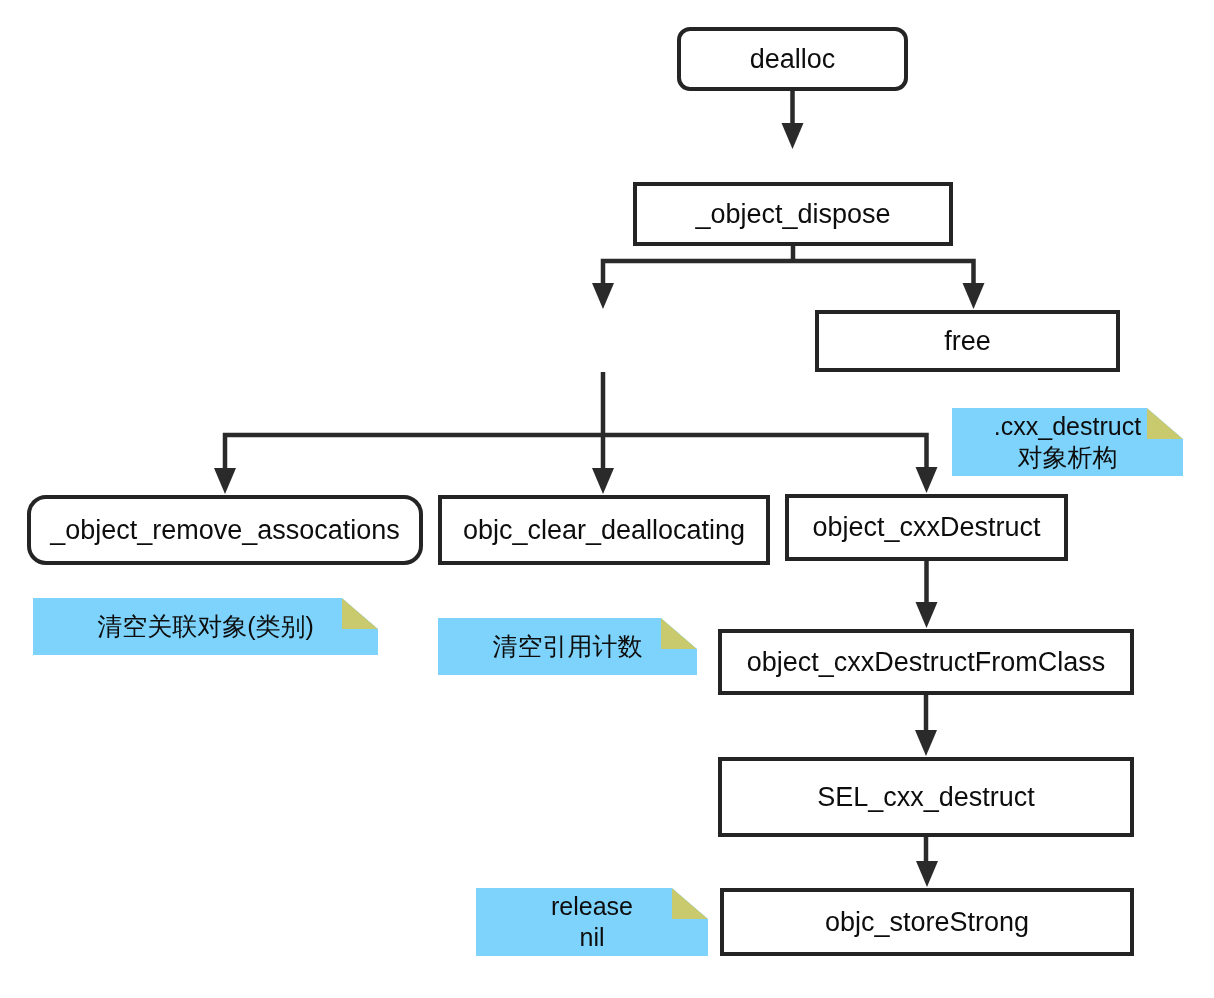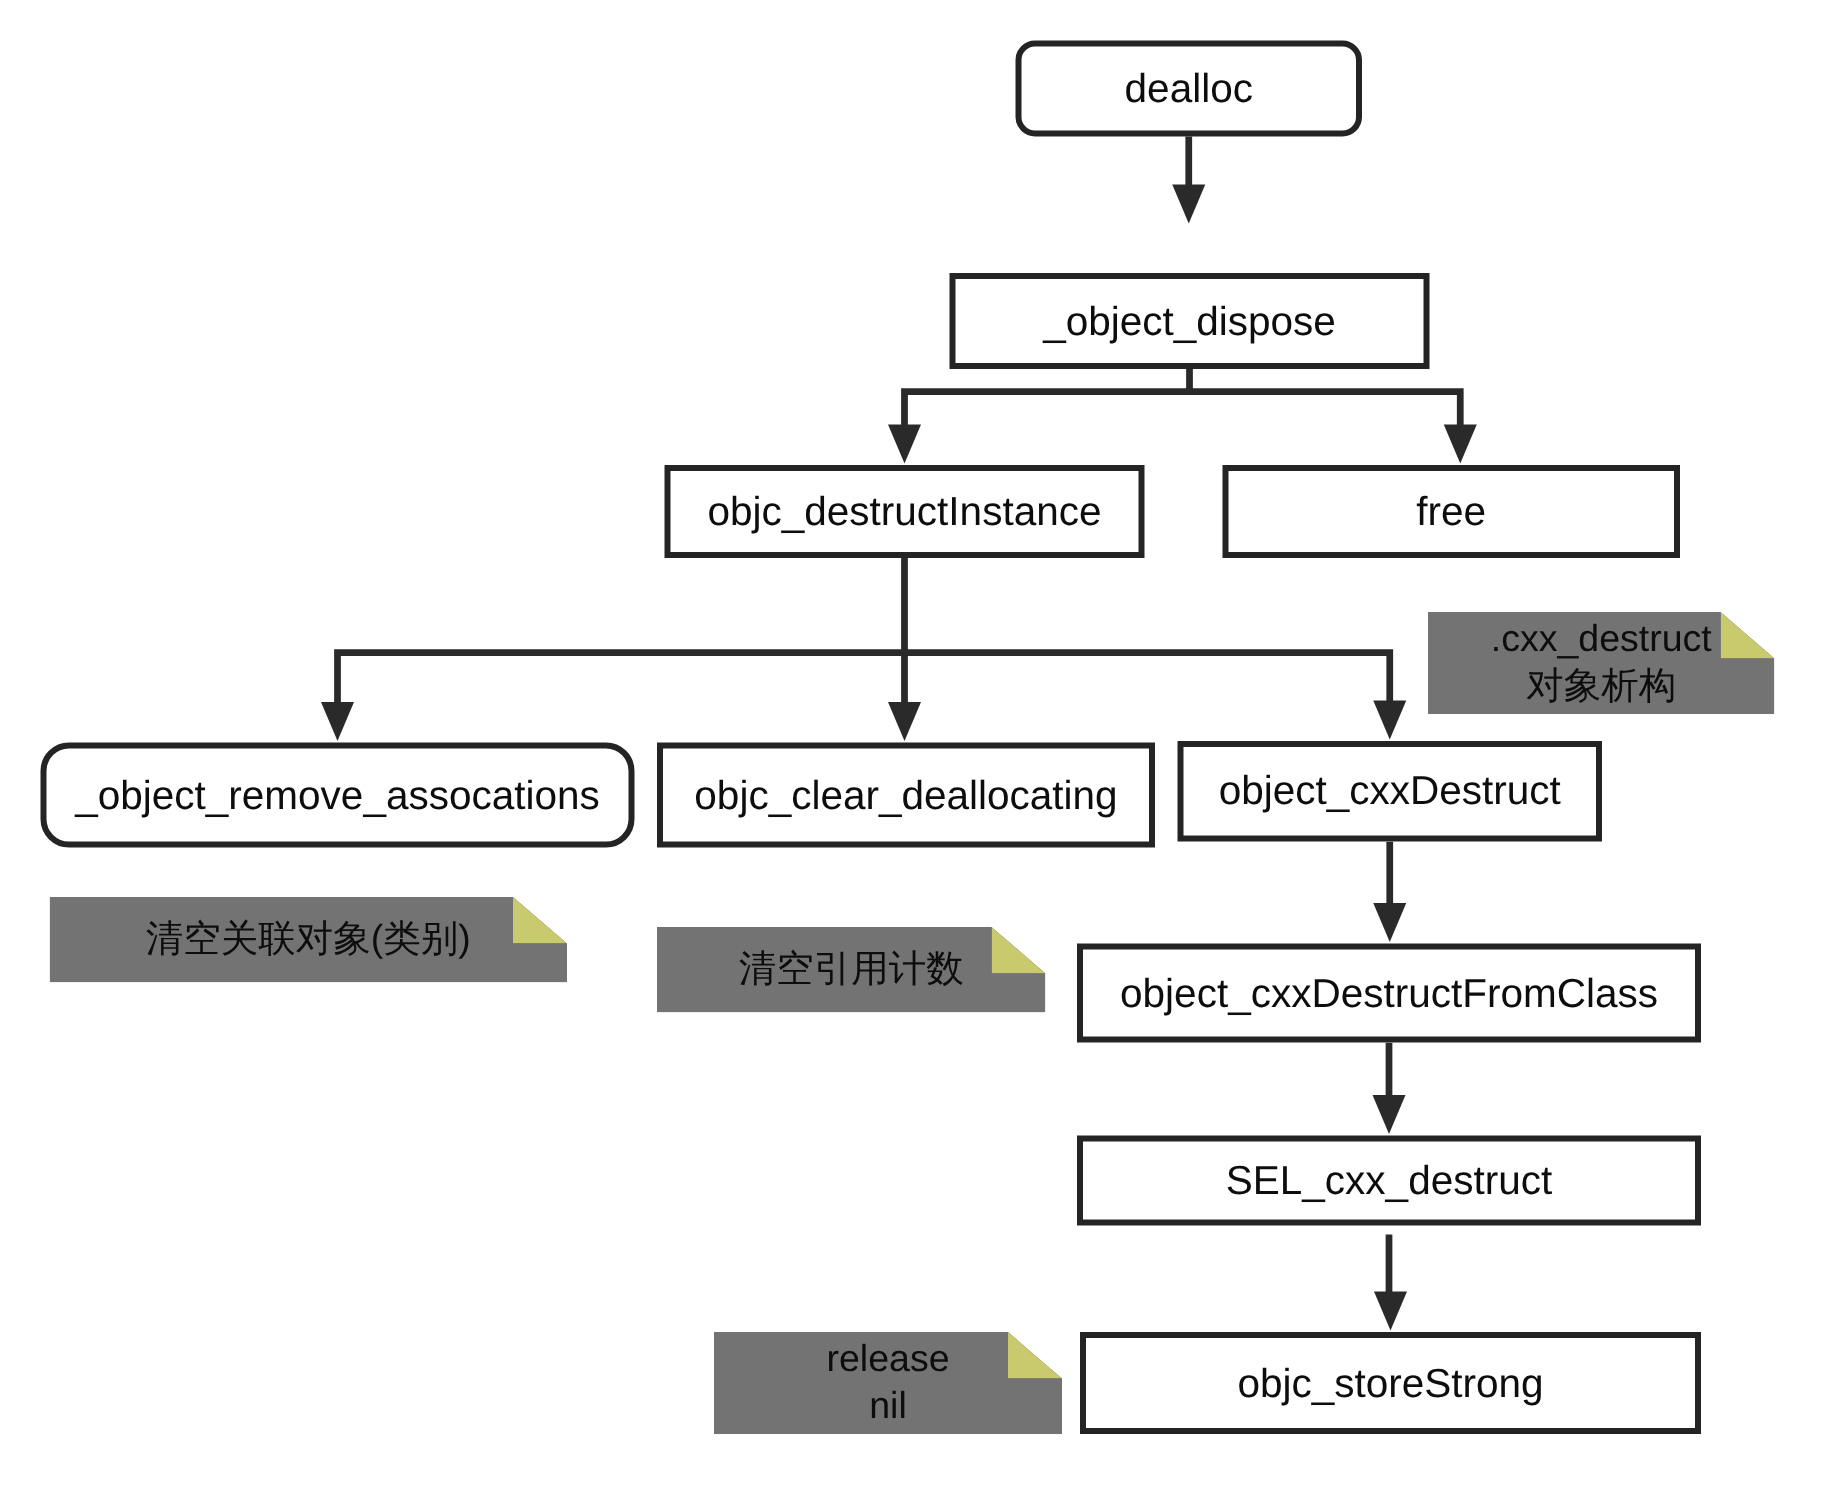--- a/index.html
+++ b/index.html
@@ -29,21 +29,21 @@
     color: #0d0d0d;
     font-size: 27px;
     letter-spacing: 0px;
     white-space: nowrap;
   }
   .node.rounded { border-radius: 13px; }
   .note {
     position: absolute;
     z-index: 2;
     box-sizing: border-box;
-    background: #737373;
+    background: #7dd3fc;
     clip-path: polygon(0 0, calc(100% - 36px) 0, 100% 31px, 100% 100%, 0 100%);
     display: flex;
     flex-direction: column;
     align-items: center;
     justify-content: center;
     color: #0d0d0d;
     font-size: 25px;
     line-height: 31px;
     white-space: nowrap;
   }
@@ -90,23 +90,20 @@
   </svg>
 
   <div class="node rounded" style="left:677px; top:27px; width:231px; height:64px;">
     <span>dealloc</span>
   </div>
 
   <div class="node" style="left:633px; top:150px; width:320px; height:64px;margin-top:32px;">
     <span>_object_dispose</span>
   </div>
 
-  <div class="node" style="left:443px; top:310px; width:320px; height:62px;">
-    <span>objc_destructInstance</span>
-  </div>
 
   <div class="node" style="left:815px; top:310px; width:305px; height:62px;">
     <span>free</span>
   </div>
 
   <div class="node" style="left:27px; top:495px; width:396px; height:70px;border-radius:19px;">
     <span>_object_remove_assocations</span>
   </div>
 
   <div class="node" style="left:785px; top:494px; width:283px; height:67px;">
@@ -114,21 +111,21 @@
   </div>
 
   <div class="node" style="left:438px; top:495px; width:332px; height:70px;">
     <span>objc_clear_deallocating</span>
   </div>
 
   <div class="node" style="left:718px; top:629px; width:416px; height:66px;">
     <span>object_cxxDestructFromClass</span>
   </div>
 
-  <div class="node" style="left:718px; top:757px; width:416px; height:60px;">
+  <div class="node" style="left:718px; top:757px; width:416px; height:80px;">
     <span>SEL_cxx_destruct</span>
   </div>
 
   <div class="node" style="left:720px; top:888px; width:414px; height:68px;">
     <span>objc_storeStrong</span>
   </div>
 
   <div class="note" style="left:952px; top:408px; width:231px; height:68px;">
     <span class="fold"></span>
     <span class="note-line">.cxx_destruct</span>

